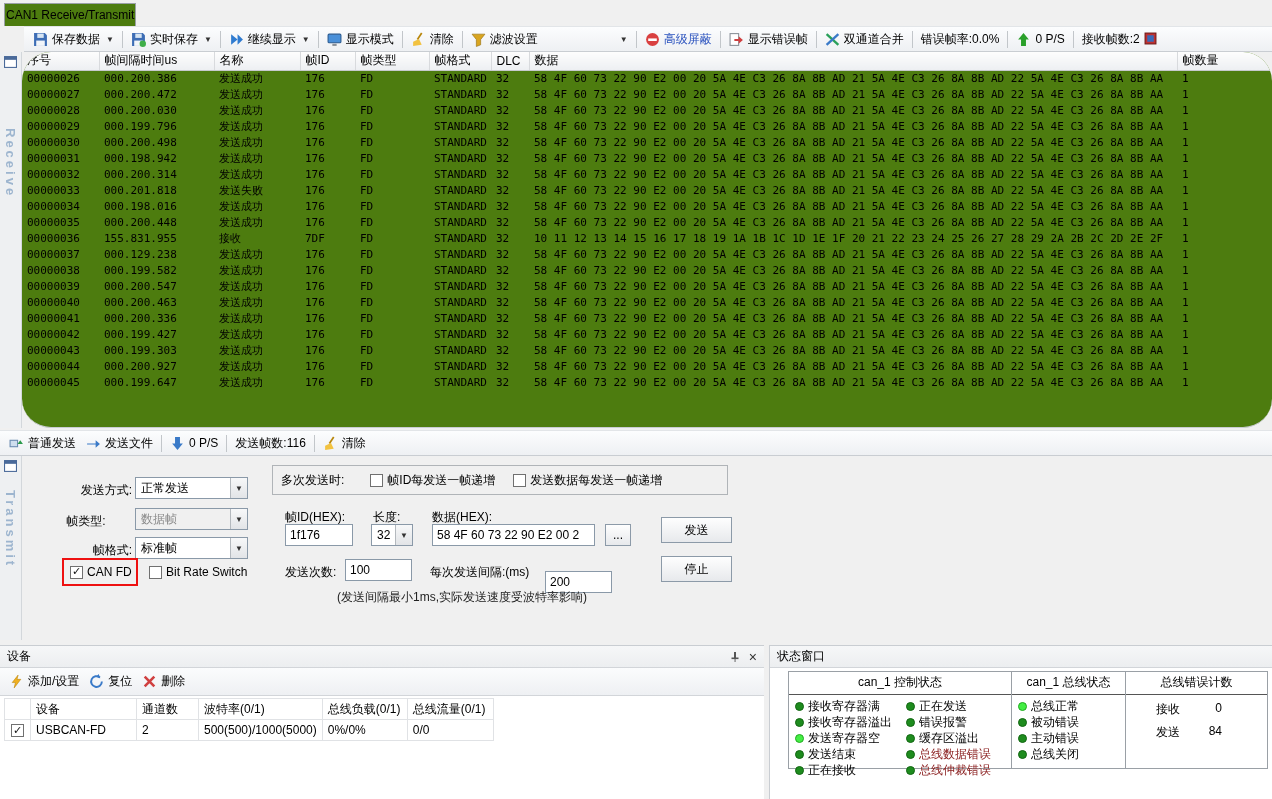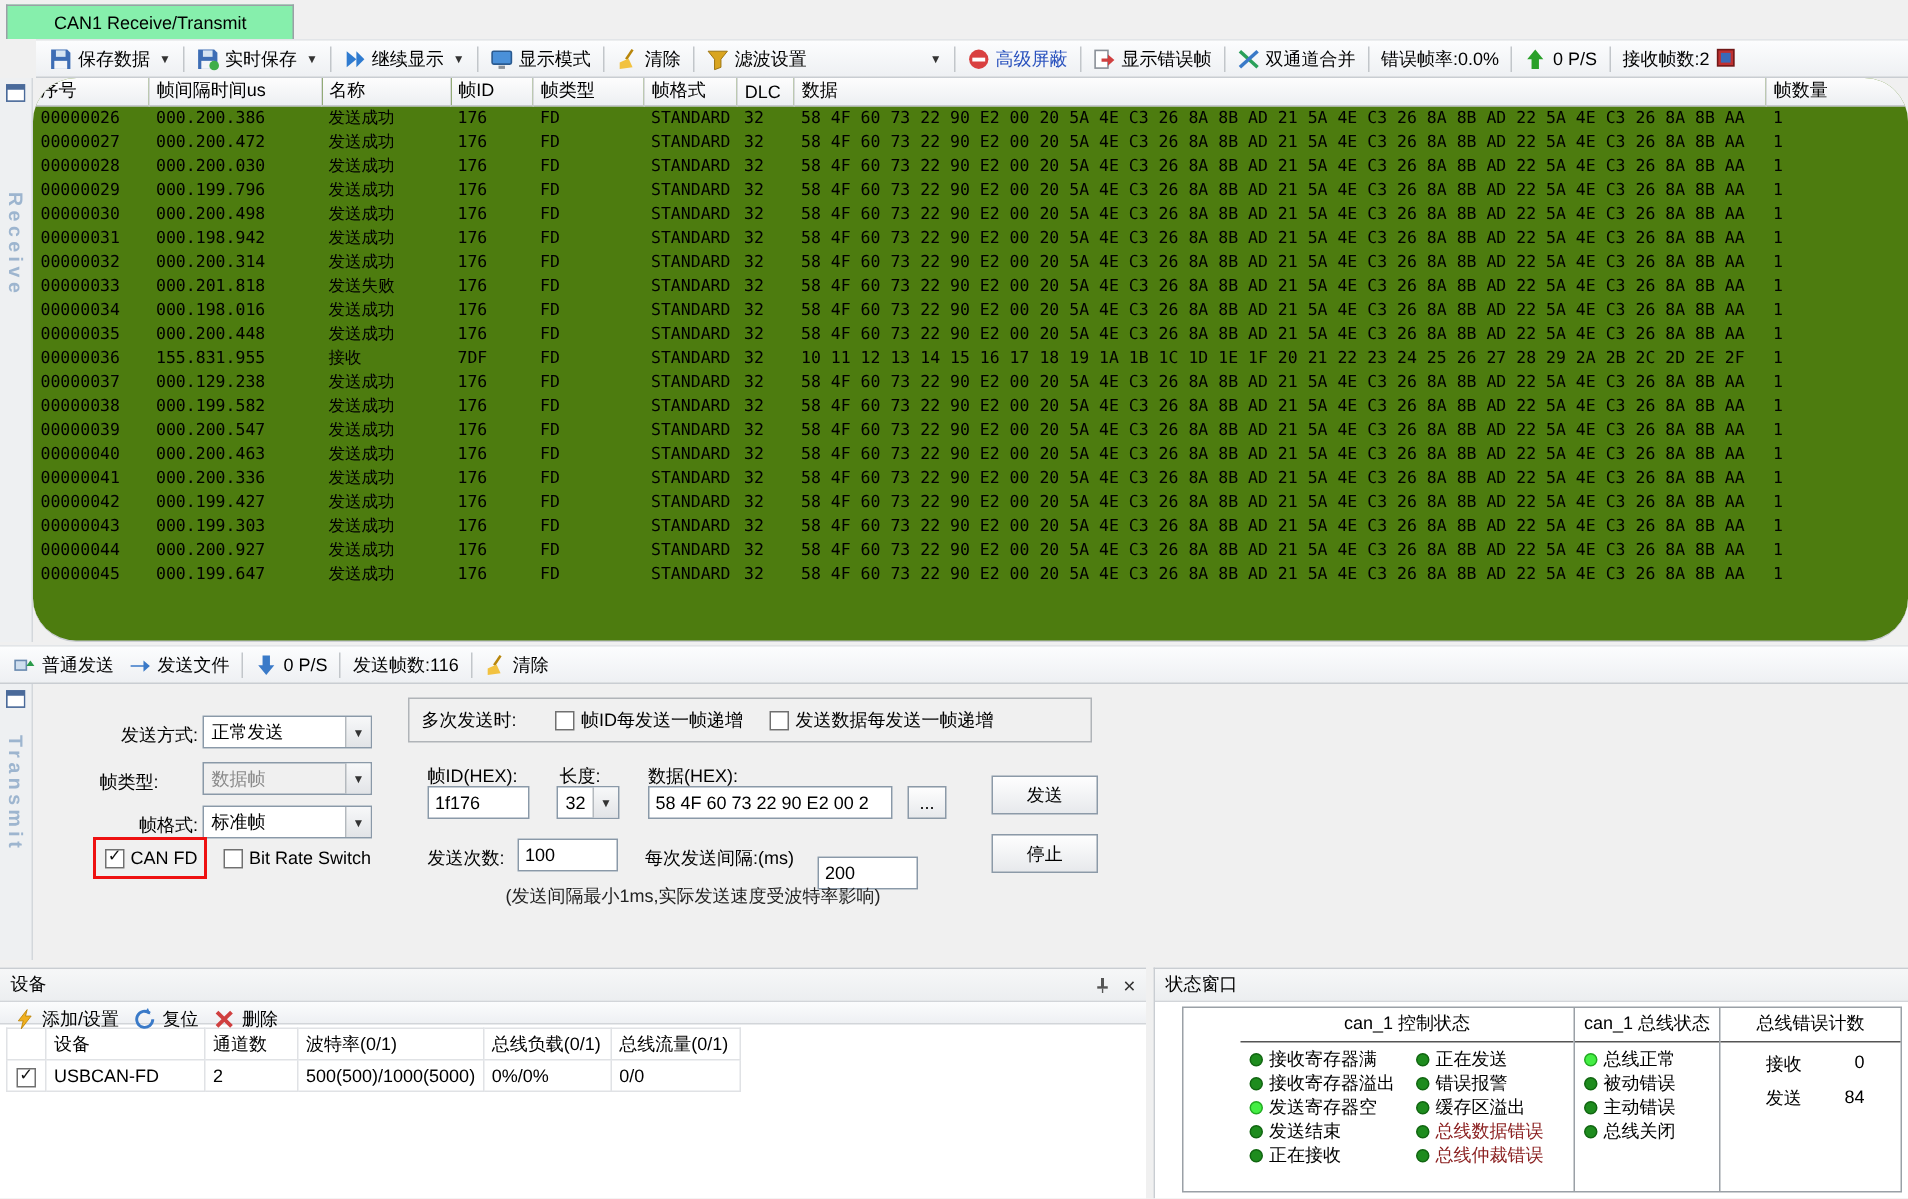--- a/index.html
+++ b/index.html
@@ -1,21 +1,21 @@
 <!DOCTYPE html>
 <html><head>
 <meta charset="utf-8">
 <style>
   * { margin:0; padding:0; box-sizing:border-box; }
   html,body { width:1272px; height:799px; overflow:hidden; }
   body { font-family:"Liberation Sans","DejaVu Sans",sans-serif; font-size:12px; background:#f0f0f0; color:#000; position:relative; }
 
   
   .tabbar { position:absolute; left:0; top:0; width:1272px; height:26px; background:#f0f0f0; }
-  .tab { position:absolute; left:4px; top:3px; height:23px; background:#86efac; border:1px solid #9aa0a6; border-bottom:none; padding:0 31px; display:flex; align-items:center; font-size:12px; }
+  .tab { position:absolute; left:4px; top:3px; height:23px; background:#4d7c0f; border:1px solid #9aa0a6; border-bottom:none; padding:0 1px; display:flex; align-items:center; font-size:12px; }
 
   
   .toolbar { position:absolute; left:0; width:1272px; height:26px; background:linear-gradient(#fcfdfe,#eef0f3); border-top:1px solid #e2e5e8; border-bottom:1px solid #c9cdd2; display:flex; align-items:center; padding:0 4px; }
   .tbtn { display:flex; align-items:center; gap:4px; padding:0 5px; height:22px; white-space:nowrap; }
   .sep { width:1px; height:17px; background:#c2c6ca; margin:0 3px; }
   .ic { width:15px; height:15px; display:inline-flex; }
   .dd { font-size:8px; color:#333; margin-left:2px; }
   .blue-label { color:#2a52be; }
 
   
@@ -42,27 +42,27 @@
   .cbrow { display:inline-flex; align-items:center; gap:4px; white-space:nowrap; }
   .cb { width:13px; height:13px; border:1px solid #707070; background:#fff; display:inline-flex; align-items:center; justify-content:center; font-size:11px; line-height:1; flex:none; }
   .cb.checked::after { content:"✓"; color:#111; font-weight:bold; margin-top:-1px; }
   .redbox { position:absolute; border:2px solid #ee1111; display:flex; align-items:center; padding-left:6px; gap:4px; background:transparent; }
   .note { position:absolute; font-size:12px; color:#222; }
 
   
   .panel-title { height:22px; background:linear-gradient(#f6f7f8,#eceef0); border-bottom:1px solid #d2d5d9; display:flex; align-items:center; padding:0 7px; font-size:12px; }
   .panel-title .spacer { flex:1; }
   .dev-panel { position:absolute; left:0; top:645px; width:764px; height:154px; background:#fff; border-top:1px solid #c9cdd2; }
-  .dev-toolbar { height:15px; background:linear-gradient(#fbfcfd,#eef0f3); border-bottom:1px solid #d2d5d9; display:flex; padding:0 4px; }
+  .dev-toolbar { height:28px; background:linear-gradient(#fbfcfd,#eef0f3); border-bottom:1px solid #d2d5d9; display:flex; align-items:center; padding:0 4px; }
   table.dev { border-collapse:collapse; table-layout:fixed; margin:2px 0 0 4px; font-size:12px; }
   table.dev th, table.dev td { border:1px solid #e0e2e5; height:21px; padding:0 5px; text-align:left; font-weight:normal; white-space:nowrap; overflow:hidden; }
   .vsplit { position:absolute; left:764px; top:645px; width:5px; height:154px; background:#f0f0f0; }
 
   .status-panel { position:absolute; left:769px; top:645px; width:503px; height:154px; background:#fff; border-top:1px solid #c9cdd2; border-left:1px solid #c9cdd2; }
-  .status-body { position:absolute; left:18px; top:25px; width:480px; height:124px; border:1px solid #9aa0a6; display:flex; background:#fff;padding-left:38px; }
+  .status-body { position:absolute; left:18px; top:25px; width:480px; height:98px; border:1px solid #9aa0a6; display:flex; background:#fff; }
   .sgroup { display:flex; flex-direction:column; }
   .sgroup + .sgroup { border-left:1px solid #9aa0a6; }
   .shead { text-align:center; font-size:12px; padding:2px 4px 3px; border-bottom:1px solid #555; white-space:nowrap; }
   .scols { display:flex; padding:3px 2px 0 6px; gap:2px; }
   .scol { display:flex; flex-direction:column; }
   .st-item { display:flex; align-items:center; gap:4px; height:16px; font-size:12px; white-space:nowrap; }
   .led { width:9px; height:9px; border-radius:50%; background:#1e8c1e; border:1px solid #116611; flex:none; }
   .led.on { background:#44ee44; border-color:#22aa22; }
   .maroon { color:#8b2020; }
   .err-row { display:flex; padding:6px 0 0 30px; font-size:12px; }

